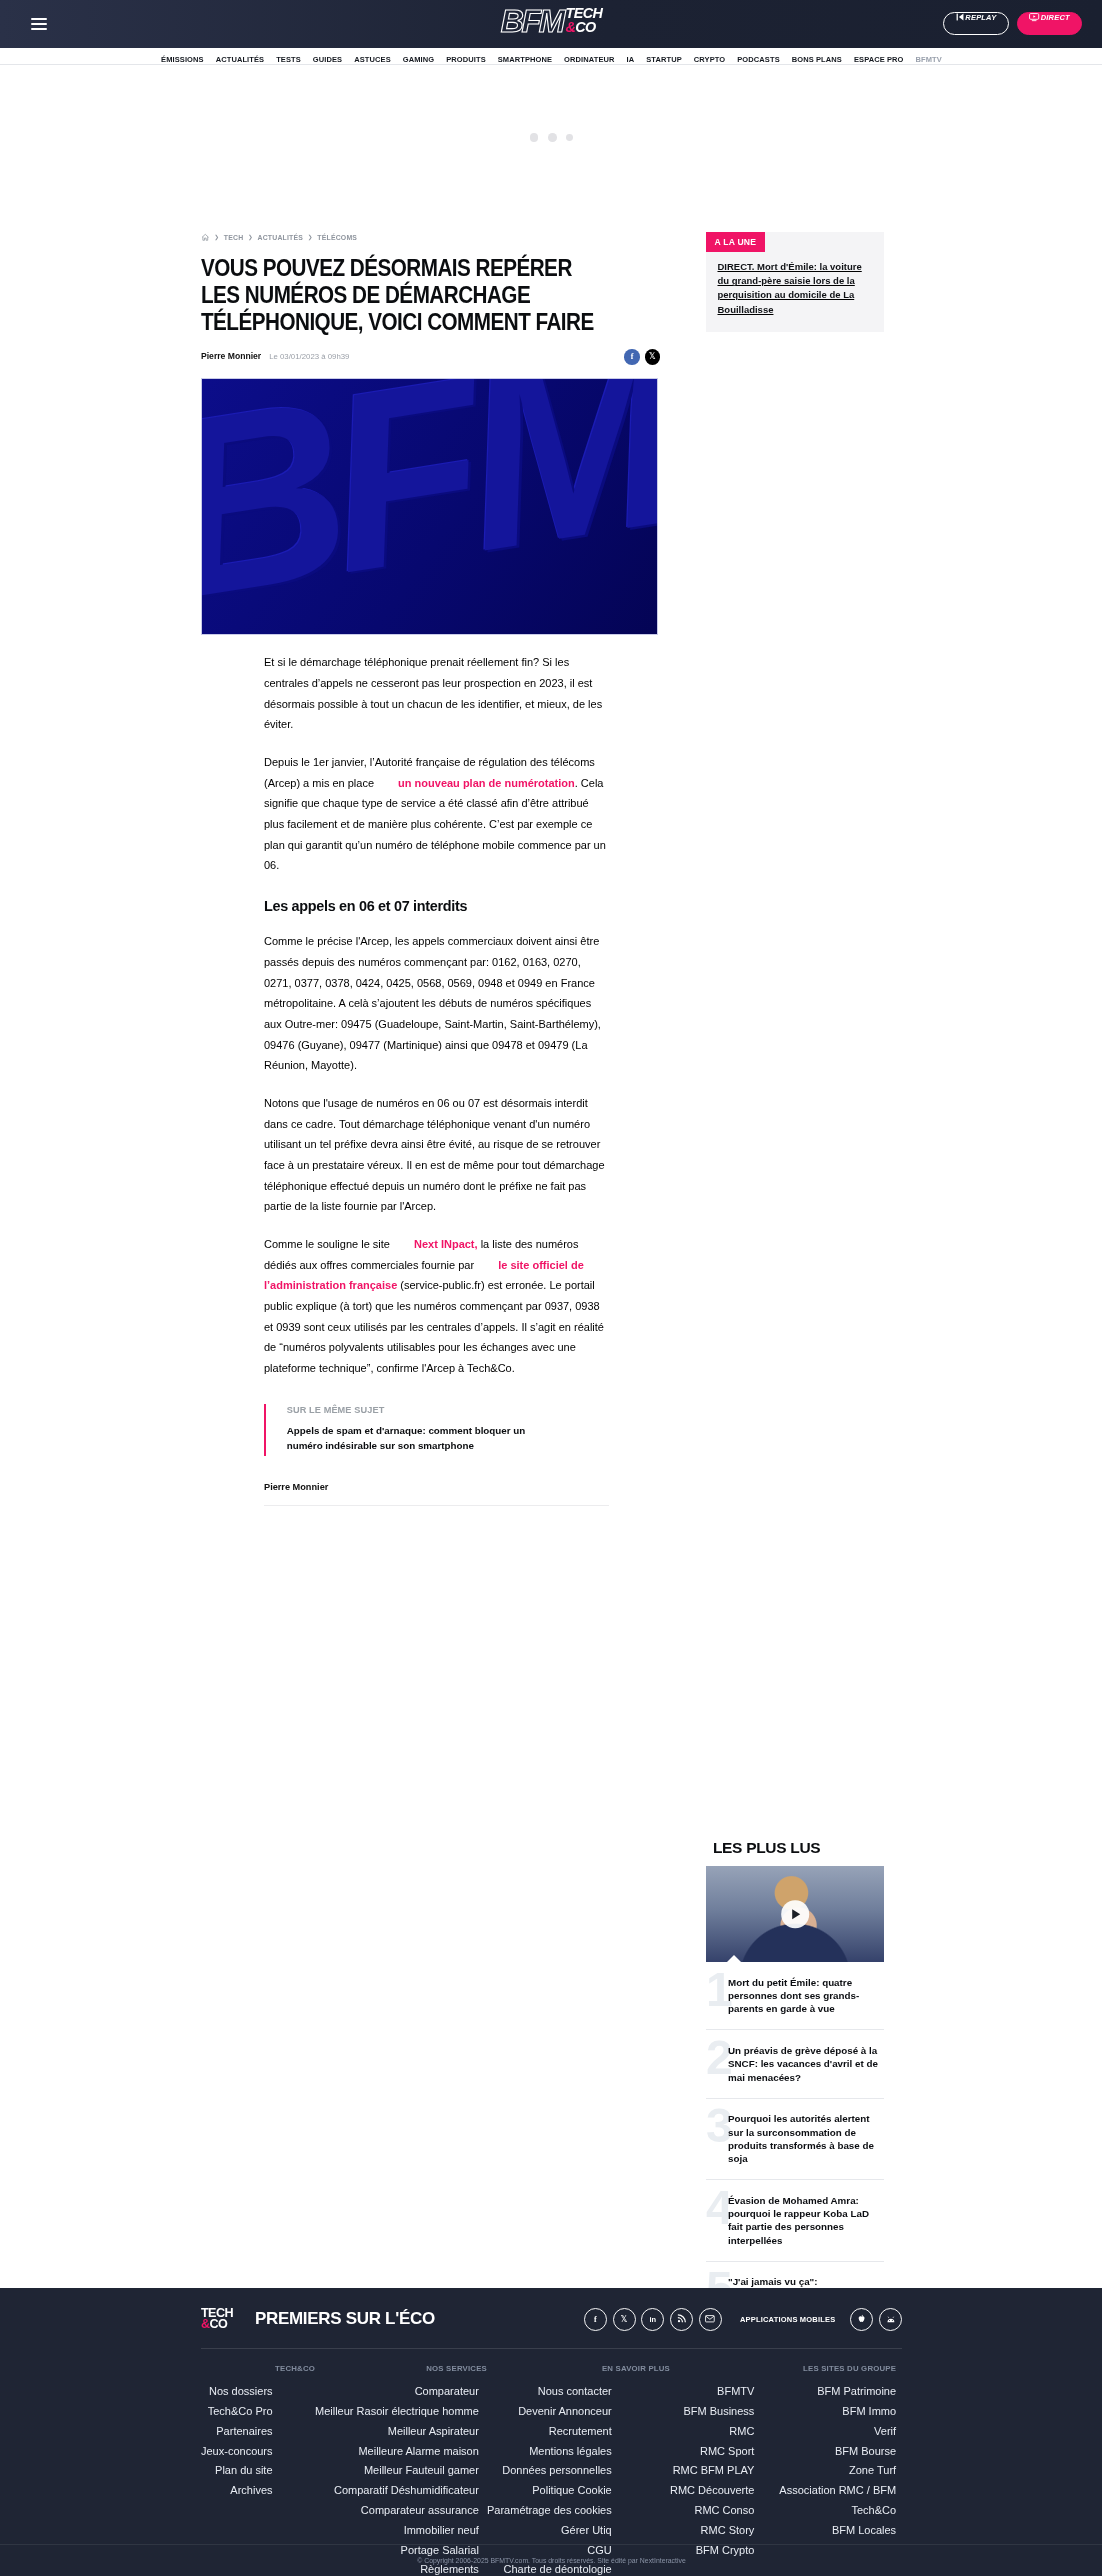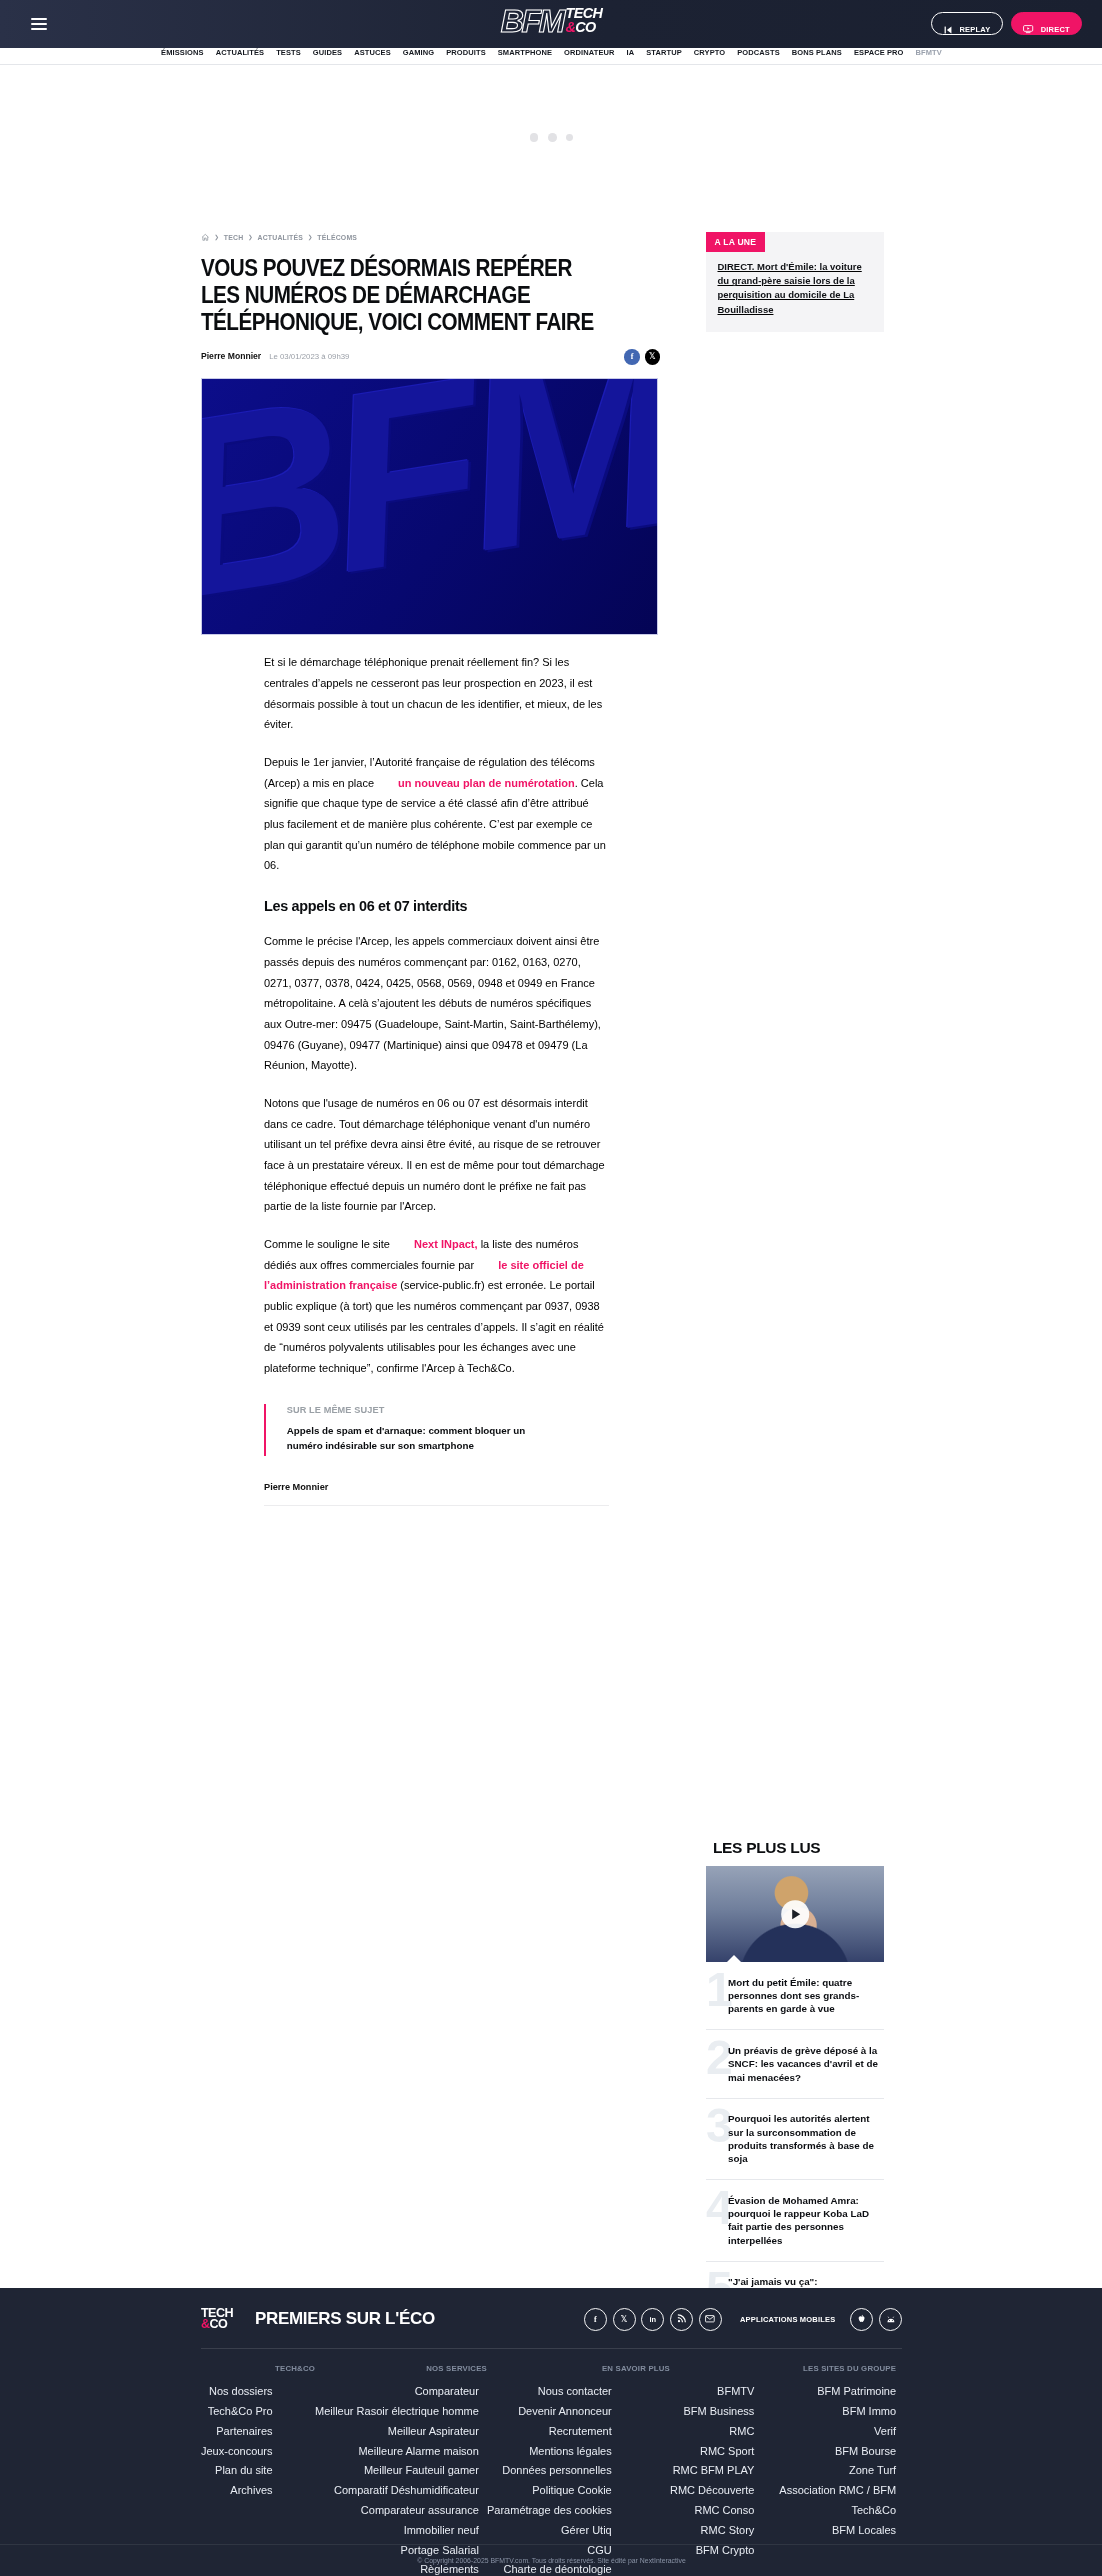--- a/index.html
+++ b/index.html
@@ -11,25 +11,25 @@
   .burger { position:absolute; left:31px; top:18px; width:16px; height:12px; display:flex; flex-direction:column; justify-content:space-between; cursor:pointer; }
   .burger span { display:block; height:1.7px; background:#fff; border-radius:1.1px; }
   .brand { position:absolute; left:50%; top:4.6px; transform:translateX(-50%); display:flex; align-items:center; gap:2.3px; }
   .bfm-outline { font-size:32px; font-weight:700; font-style:italic; letter-spacing:-2.3px; color:#fff; line-height:1; }
   @supports (-webkit-text-stroke: 2px white) {
     .bfm-outline { color:transparent; -webkit-text-stroke:1.1px #fff; }
   }
   .techco { display:flex; flex-direction:column; line-height:.92; font-weight:700; font-style:italic; font-size:14.4px; color:#fff; letter-spacing:-0.6px; }
   .amp { color:#F01466; }
   .top-actions { position:absolute; right:20.7px; top:12px; display:flex; gap:8px; align-items:center; }
-  .pill { display:flex; align-items:flex-end; gap:7px; height:23px; padding:0 11.5px; border-radius:574px; font-size:7.5px; font-weight:700; color:#fff; letter-spacing:0.2px; cursor:pointer; }
+  .pill { display:flex; align-items:flex-start; gap:1px; height:23px; padding:0 11.5px; border-radius:574px; font-size:7.5px; font-weight:700; color:#fff; letter-spacing:0.2px; cursor:pointer;font-style:italic; }
   .pill.replay { border:1.1px solid #fff; background:transparent; }
   .pill.direct { background:#F01466; border:1.1px solid #F01466; }
 
-  .mainnav { height:17px; background:#fff; border-bottom:0.6px solid #e4e6ea; display:flex; align-items:flex-start; justify-content:center; gap:12px; }
+  .mainnav { height:17px; background:#fff; border-bottom:0.6px solid #e4e6ea; display:flex; align-items:flex-end; justify-content:center; gap:12px; }
   .nav-item { font-size:7.5px; font-weight:700; color:#14181f; letter-spacing:0.1px; text-decoration:none; cursor:pointer; }
   .nav-muted { color:#9aa1ad; }
 
   
   .main { position:relative; height:2223px; background:#fff; }
   .ad-dots { position:absolute; left:0; right:0; top:68px; display:flex; justify-content:center; gap:9.8px; }
   .ad-dots i { display:block; width:8.6px; height:8.6px; border-radius:50%; background:#e2e2e5; }
   .ad-dots i:last-child { width:6.9px; height:6.9px; margin-top:1.1px; }
 
   .article { position:absolute; left:201px; top:168px; width:459px; }

